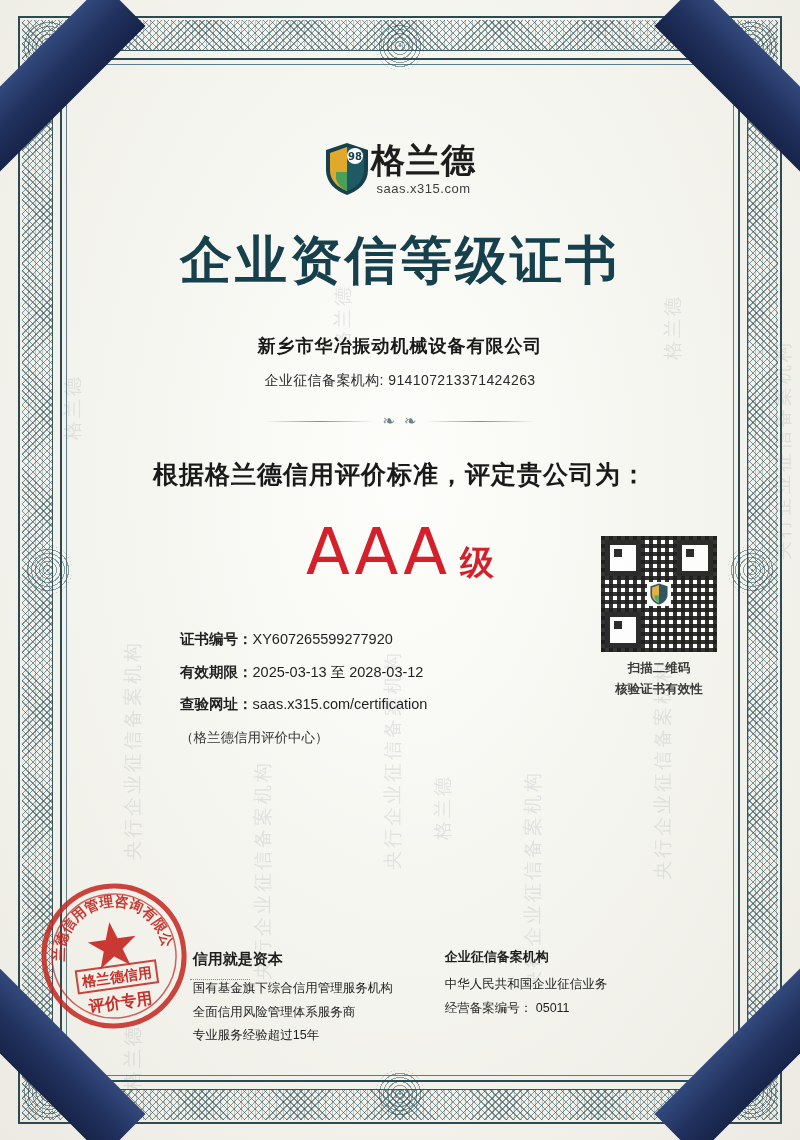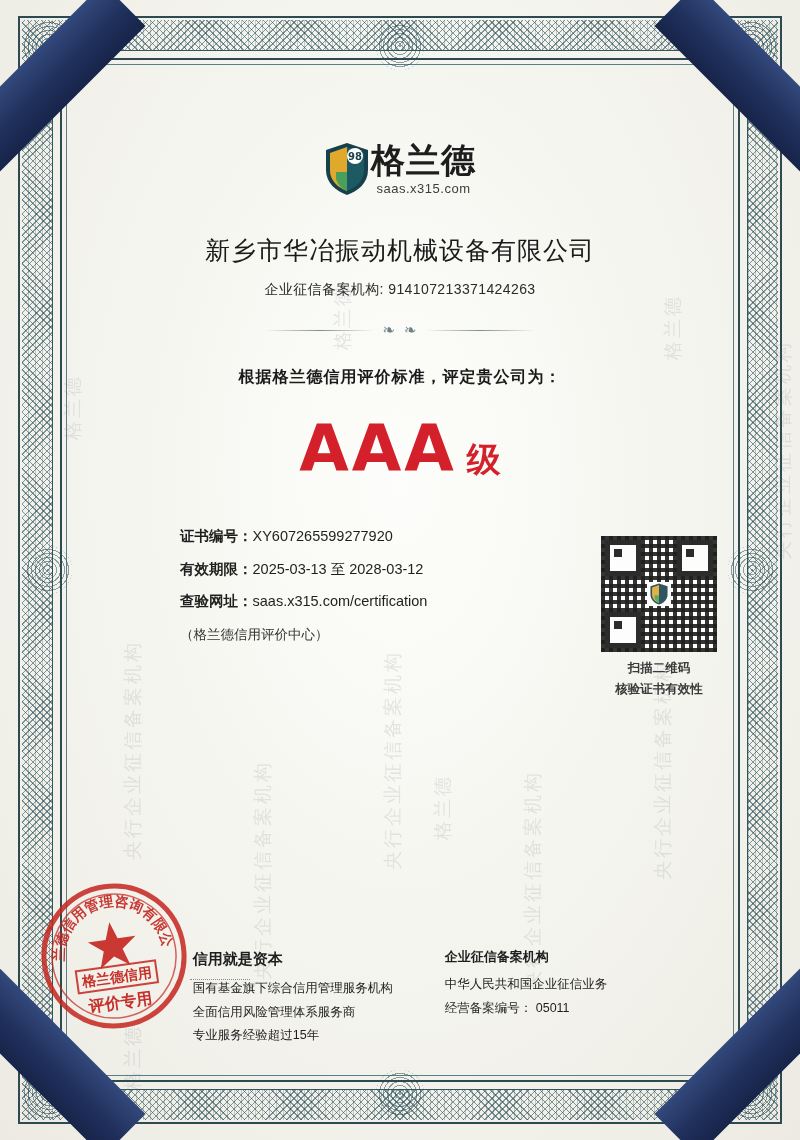--- a/index.html
+++ b/index.html
@@ -167,22 +167,22 @@
     font-size: 52px;
     font-weight: bold;
     letter-spacing: 3px;
     color: #16414c;
     font-family: "DejaVu Sans", sans-serif;
     text-shadow: 1px 1px 0 rgba(255,255,255,0.6);
   }
 
   .company {
     margin-top: 38px;
-    font-size: 25px;
-    font-weight: normal;
+    font-size: 18px;
+    font-weight: bold;
     color: #1a1a1a;
     letter-spacing: 1px;
     font-family: "DejaVu Sans", sans-serif;
   }
   .uscc {
     margin-top: 14px;
     font-size: 14px;
     color: #2a2a2a;
     letter-spacing: 0.4px;
   }
@@ -202,34 +202,34 @@
     background: linear-gradient(90deg, rgba(125,143,147,0) 0%, #7d8f93 50%, rgba(125,143,147,0) 100%);
   }
   .divider .orn {
     font-size: 15px;
     color: #6f8185;
     letter-spacing: 1px;
   }
 
   .statement {
     margin-top: 28px;
-    font-size: 16px;
+    font-size: 25px;
     font-weight: bold;
     color: #1a1a1a;
     letter-spacing: 1px;
   }
 
   .grade {
     margin-top: 24px;
     color: #d3202a;
     font-family: "DejaVu Sans", sans-serif;
   }
   .grade .aaa {
     font-size: 64px;
-    font-weight: bold;
+    font-weight: normal;
     letter-spacing: 3px;
   }
   .grade .ji {
     font-size: 34px;
     font-weight: bold;
     margin-left: 10px;
   }
 
   .details {
     margin-top: 34px;
@@ -390,20 +390,21 @@
           <circle cx="31" cy="14" r="8" fill="#ffffff"></circle>
           <text x="31" y="18" font-family="DejaVu Sans, sans-serif" font-size="10" font-weight="bold" fill="#16414c" text-anchor="middle">98</text>
         </svg>
       </div>
       <div class="logo-text">
         <div class="logo-main">格兰德</div>
         <div class="logo-sub">saas.x315.com</div>
       </div>
     </div>
 
+    <div class="title">企业资信等级证书</div>
 
     <div class="company">新乡市华冶振动机械设备有限公司</div>
     <div class="uscc">企业征信备案机构: 914107213371424263</div>
 
     <div class="divider">
       <span class="line"></span>
       <span class="orn">❧</span>
       <span class="orn">❧</span>
       <span class="line"></span>
     </div>

